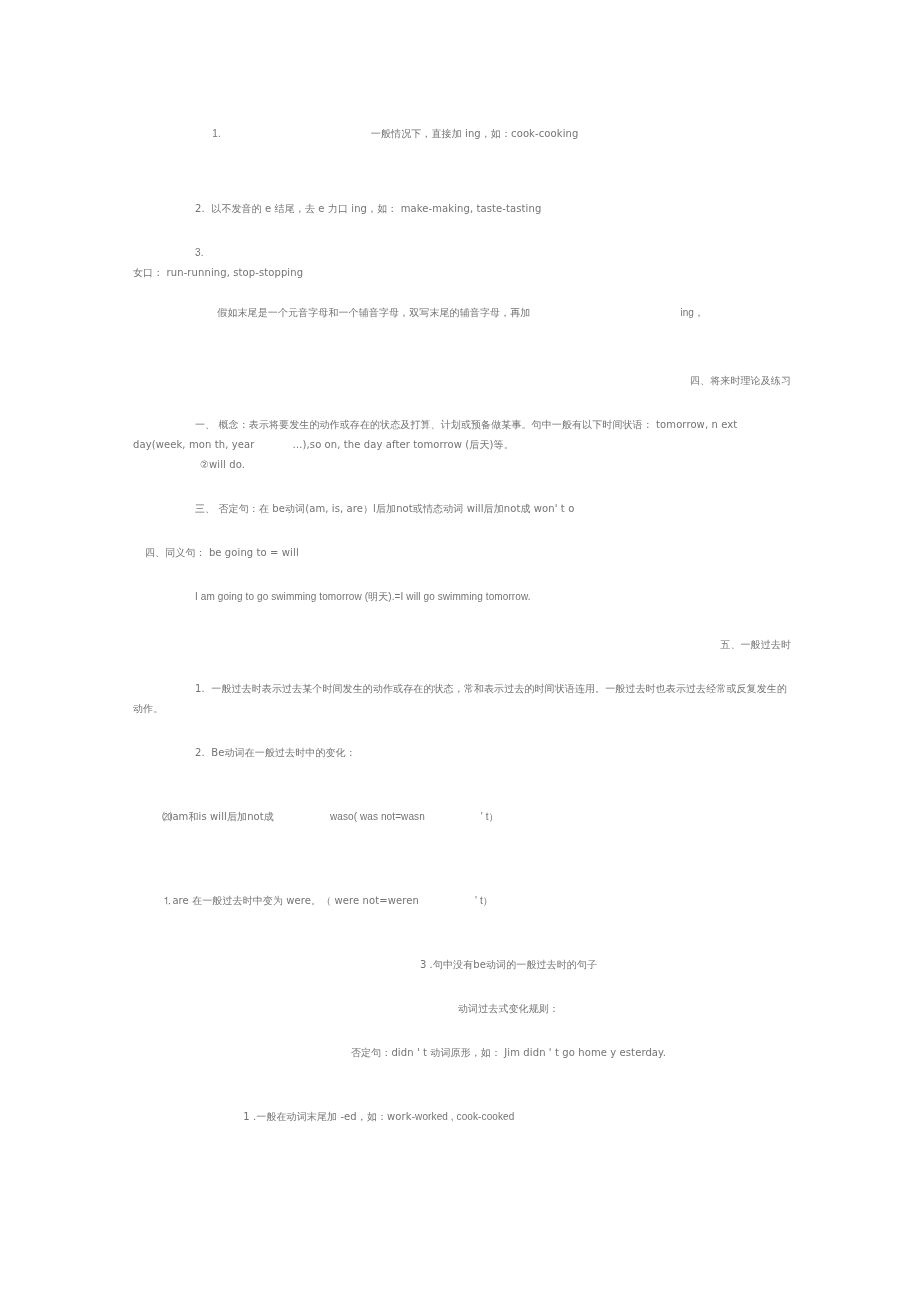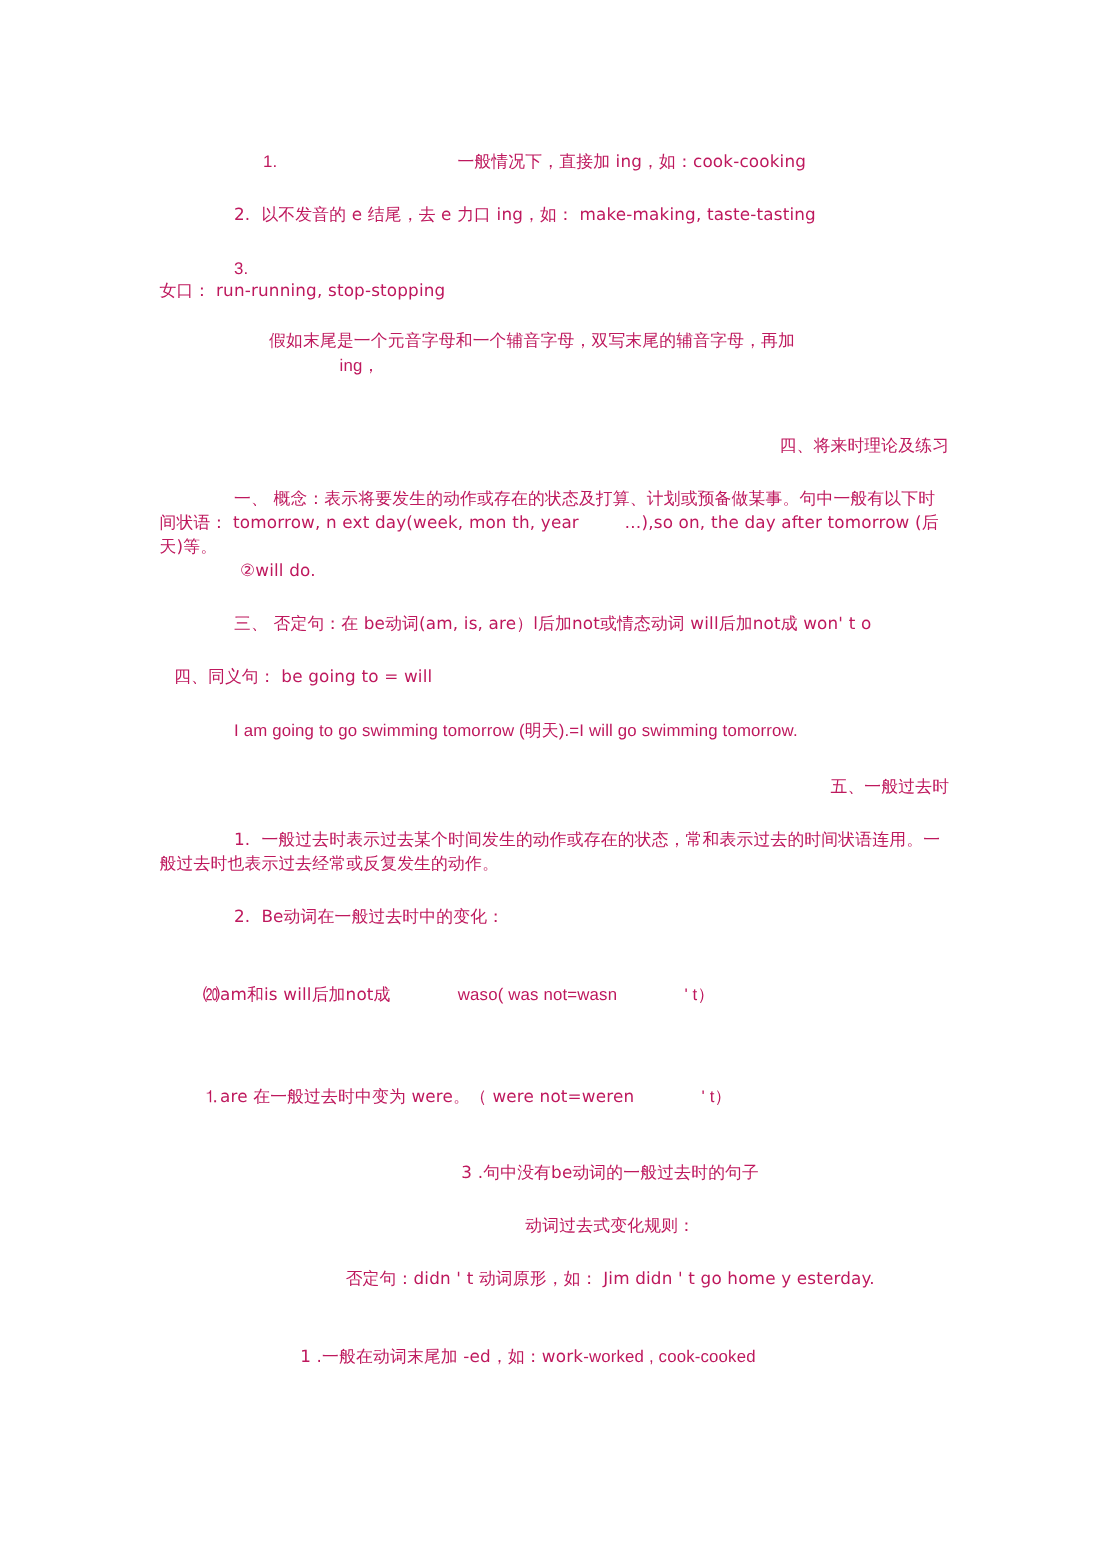--- a/index.html
+++ b/index.html
@@ -21,28 +21,28 @@
     overflow: hidden;
     box-sizing: border-box;
   }
   .doc-body {
     position: absolute;
     left: 133px;
     top: 104px;
     width: 658px;
   }
   .para {
-    font-size: 14px;
+    font-size: 10px;
     line-height: 20px;
-    color: #be185d;
+    color: #737373;
     white-space: pre-wrap;
     word-break: break-word;
     letter-spacing: 0.01em;
   }
-  .gap-md { margin-top: 4px; }
+  .gap-md { margin-top: 35px; }
   .gap-lg { margin-top: 24px; }
   .gap-xl { margin-top: 28px; text-align: right; }
   .gap-none { margin-top: 0px; }
 
   
   .ind-0  { padding-left: 0px; }
   .ind-1  { padding-left: 12px; }
   .ind-2  { padding-left: 30px; }
   .ind-4  { padding-left: 62px; }
   .ind-5  { padding-left: 67px; }

